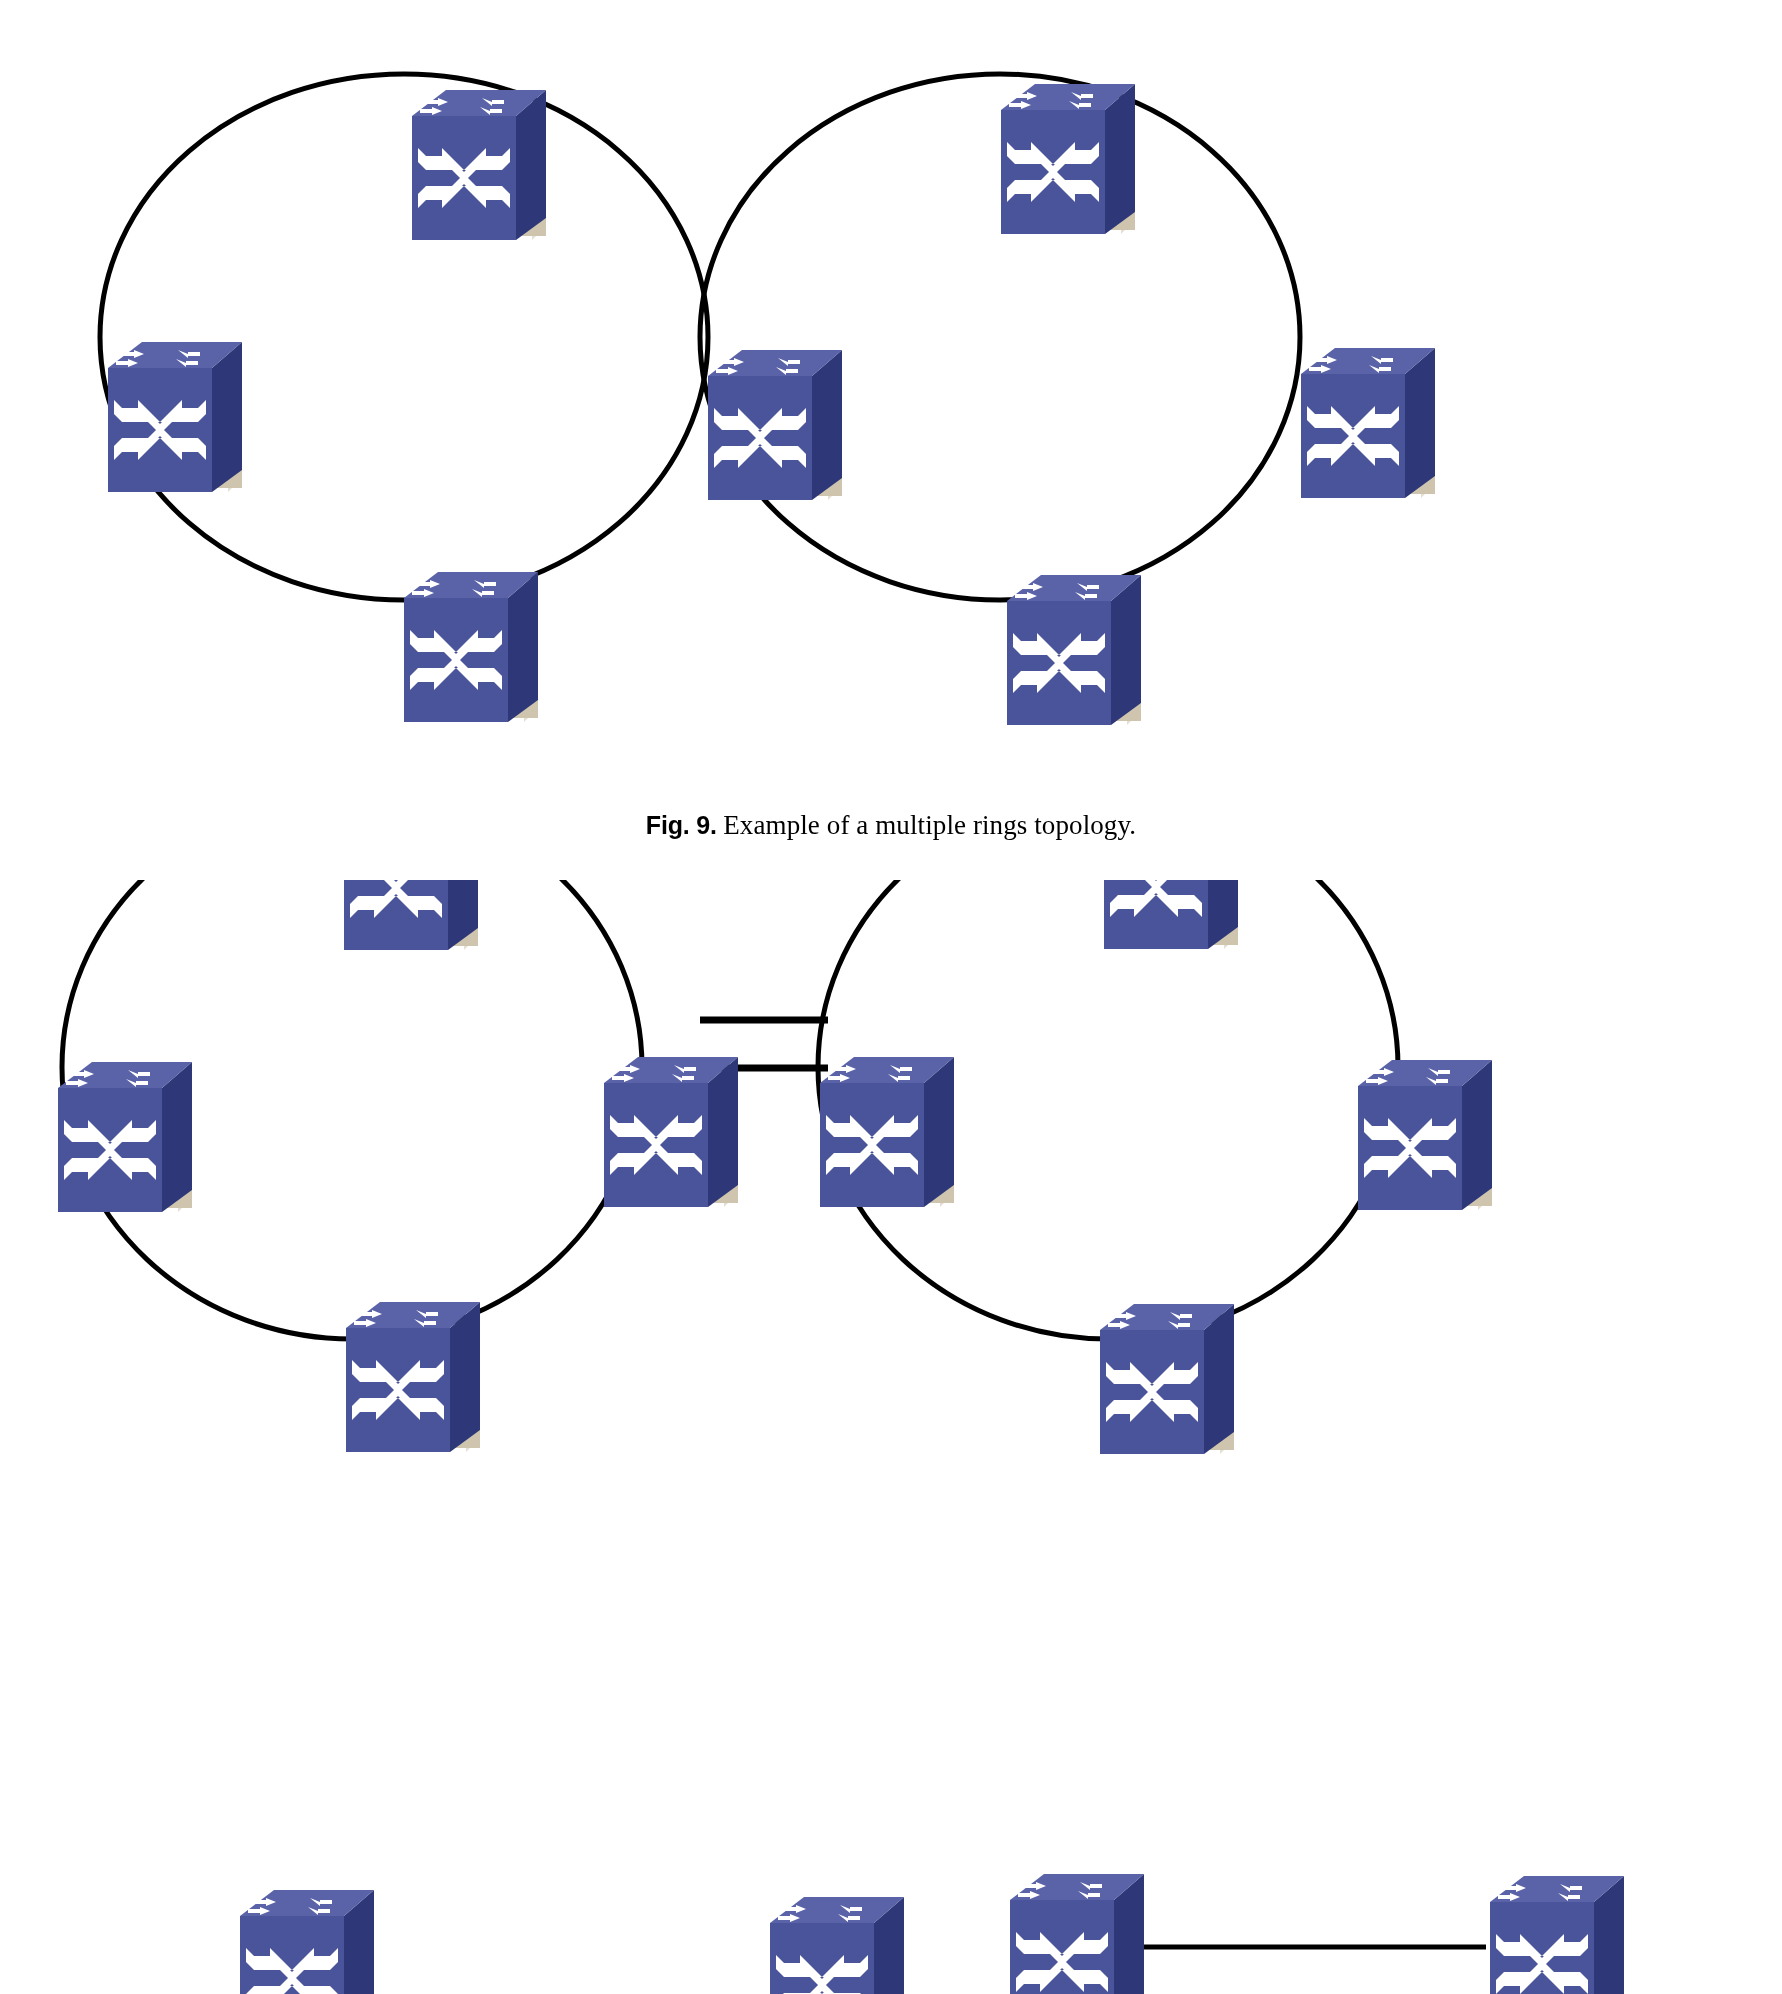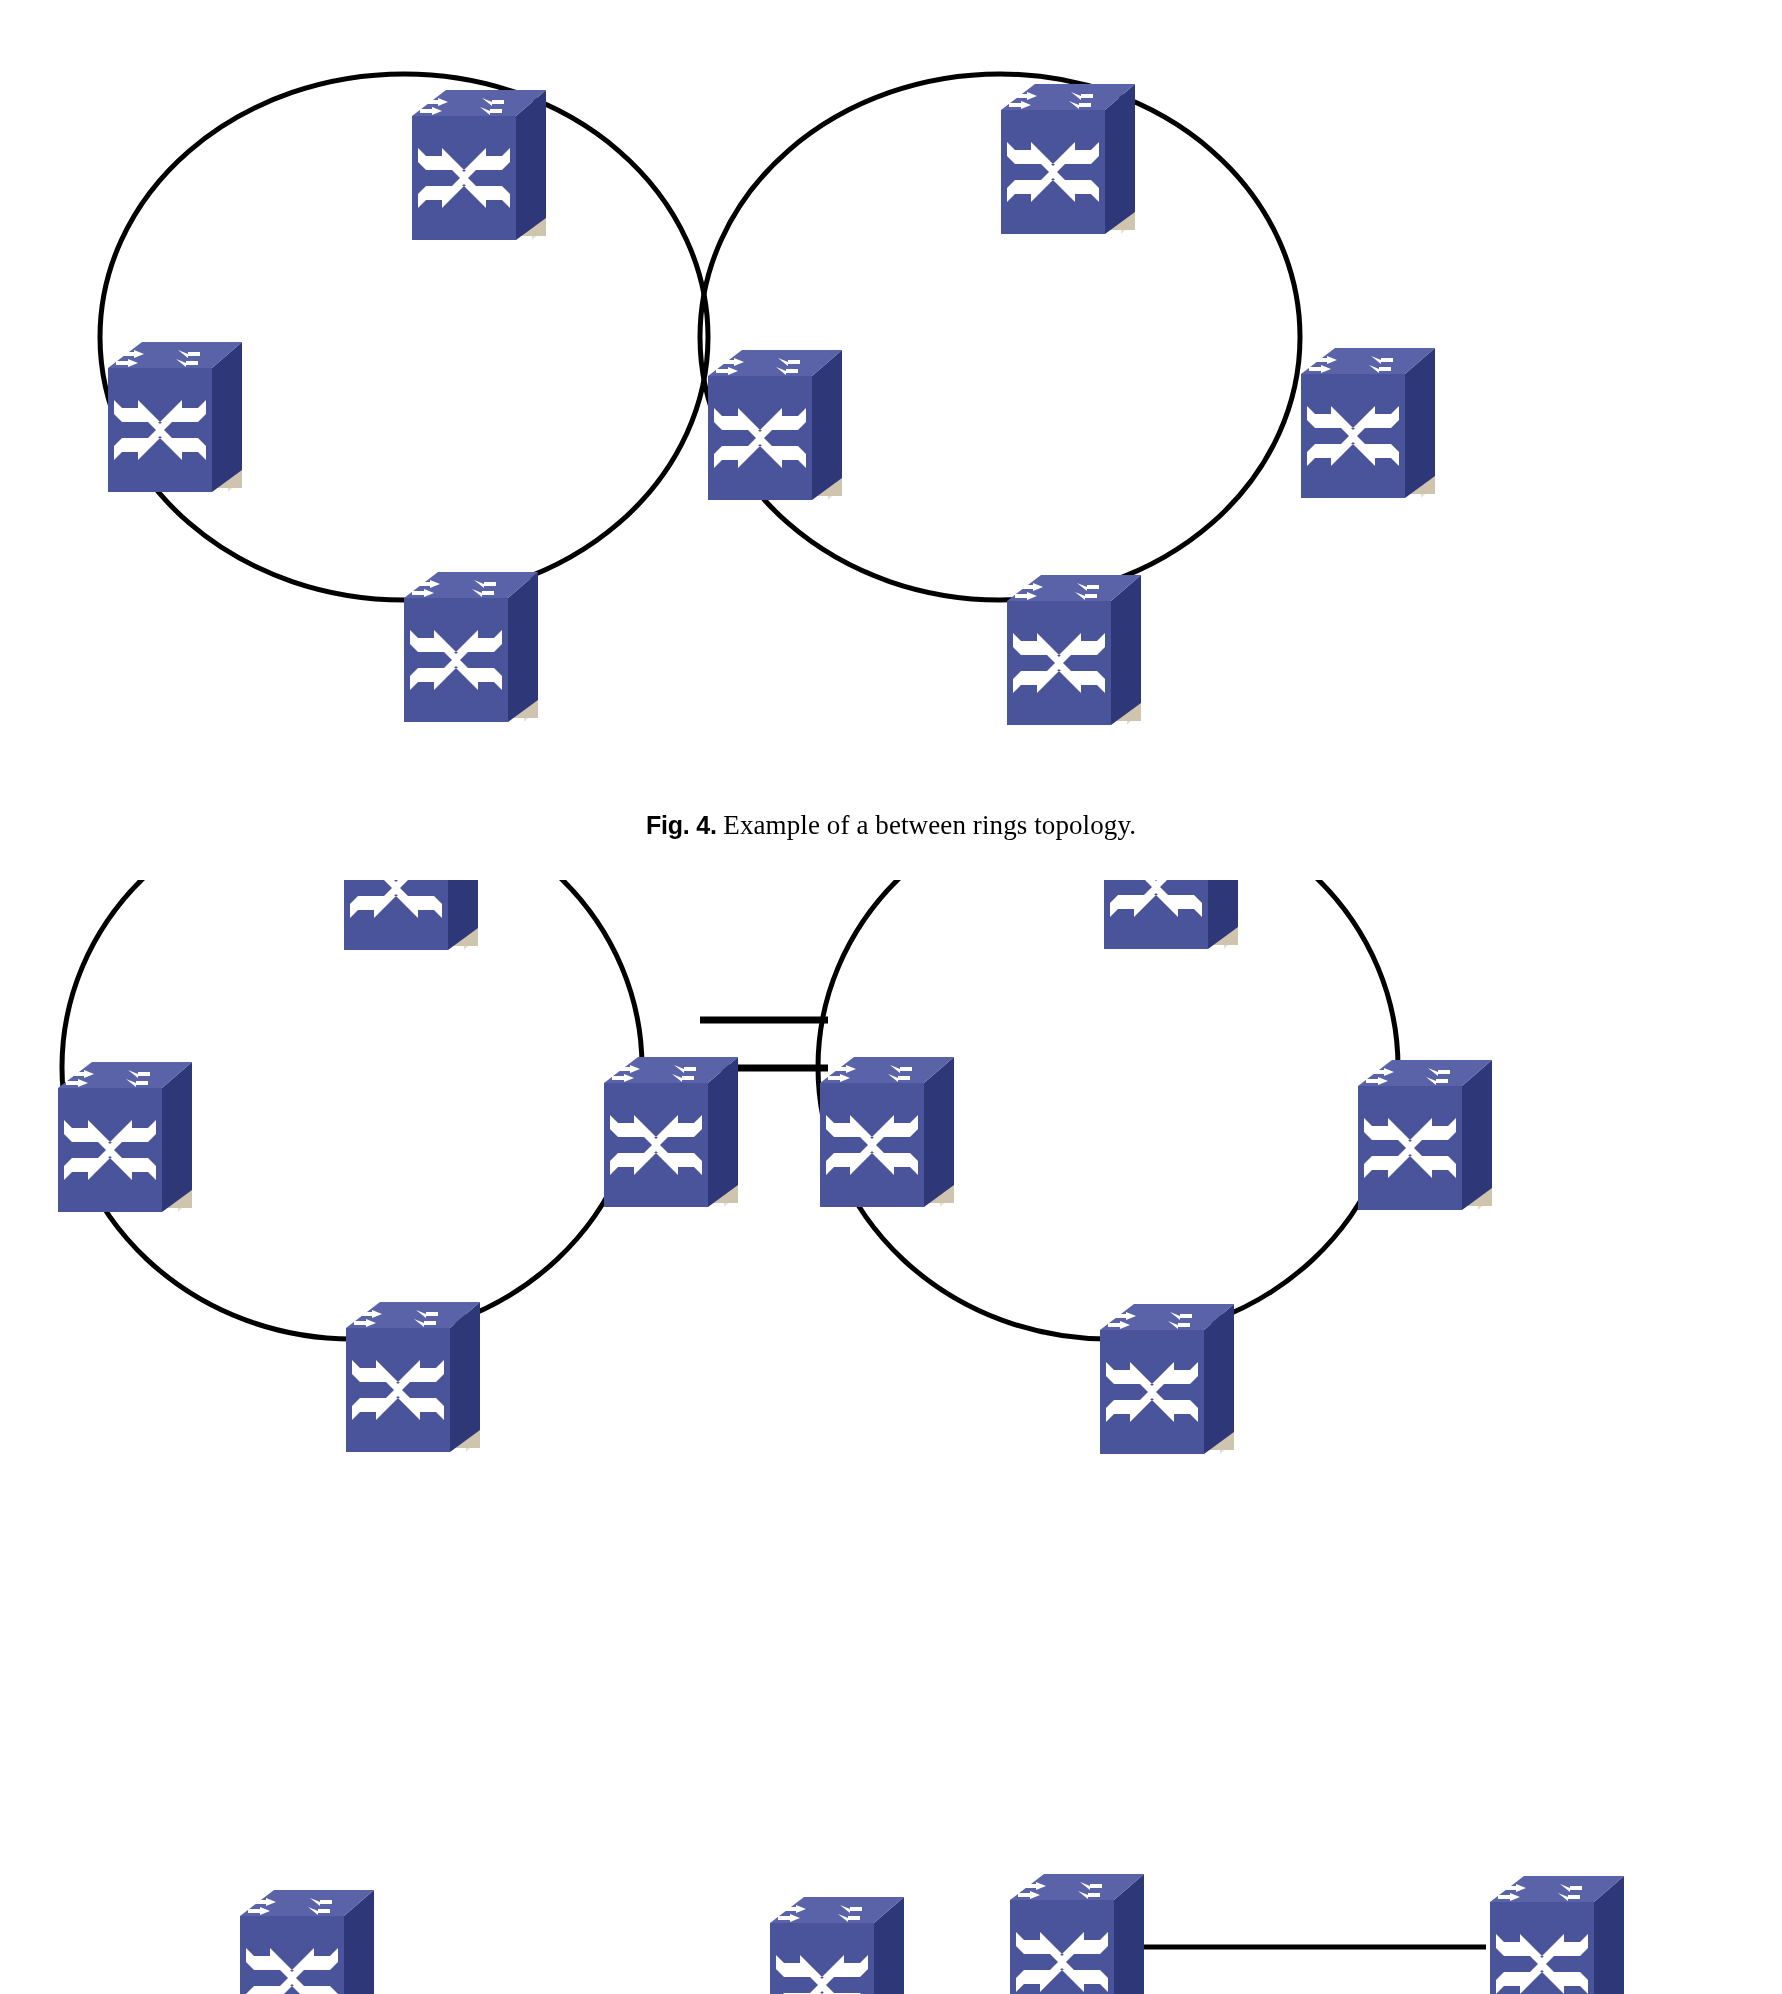--- a/index.html
+++ b/index.html
@@ -119,22 +119,22 @@
           <use href="#switch-sym" x="100" y="330" width="150" height="175"></use>
           <use href="#switch-sym" x="396" y="560" width="150" height="175"></use>
           <use href="#switch-sym" x="993" y="72" width="150" height="175"></use>
           <use href="#switch-sym" x="1293" y="336" width="150" height="175"></use>
           <use href="#switch-sym" x="999" y="563" width="150" height="175"></use>
           <use href="#switch-sym" x="700" y="338" width="150" height="175"></use>
         </g>
       </svg>
     </div>
     <div class="caption" style="top:810px;">
-      <span class="cap-label">Fig. 4.</span>
-      <span class="cap-text">Example of a between rings topology.</span>
+      <span class="cap-label">Fig. 9.</span>
+      <span class="cap-text">Example of a multiple rings topology.</span>
     </div>
   </div>
 
   <div class="figure-block" style="top:880px;height:870px;">
     <div class="figure-canvas" style="height:870px;">
       <svg width="1782" height="870" viewBox="0 0 1782 870" xmlns="http://www.w3.org/2000/svg">
 
         <g fill="none" stroke="#000000" stroke-width="5">
           <ellipse cx="352" cy="187" rx="290" ry="272"></ellipse>
           <ellipse cx="1108" cy="187" rx="290" ry="272"></ellipse>

